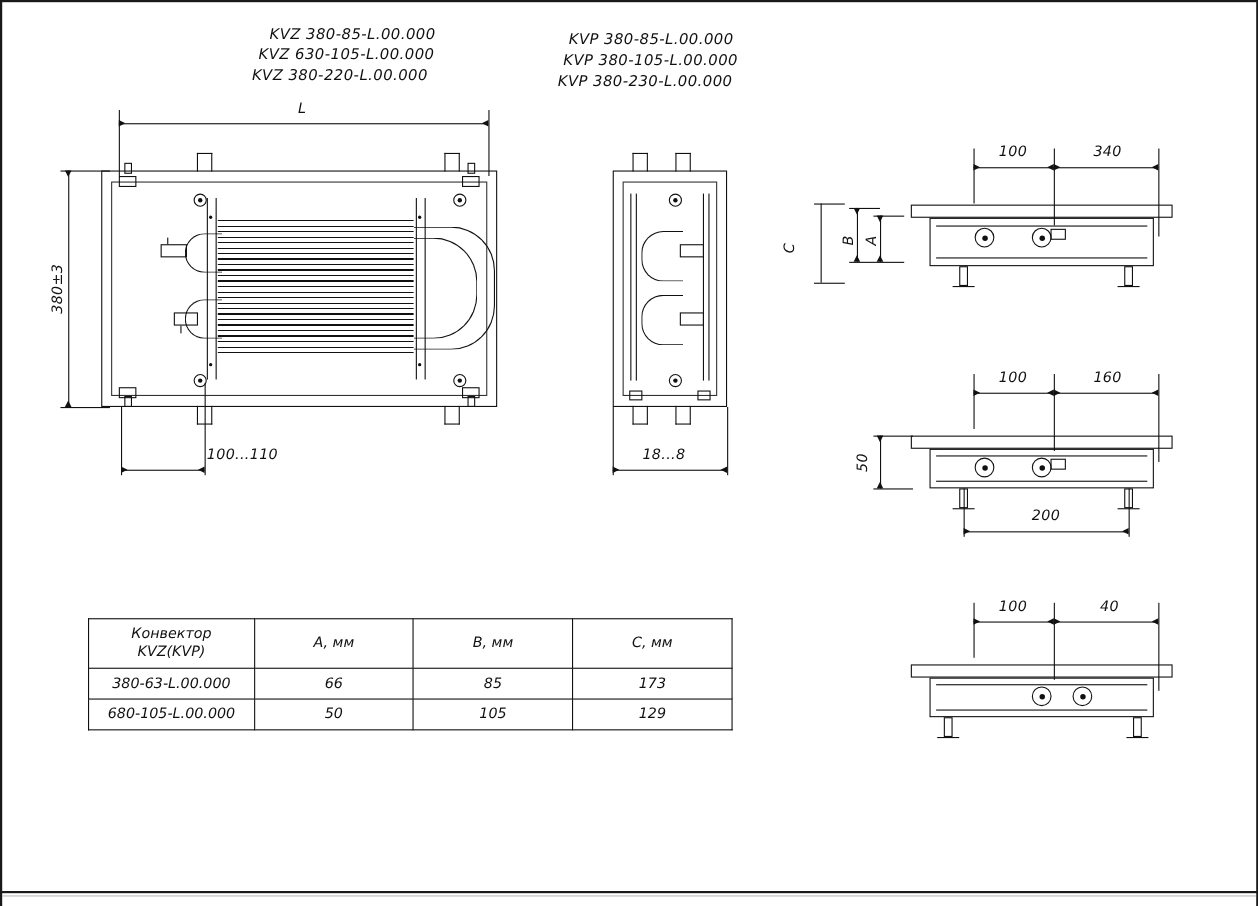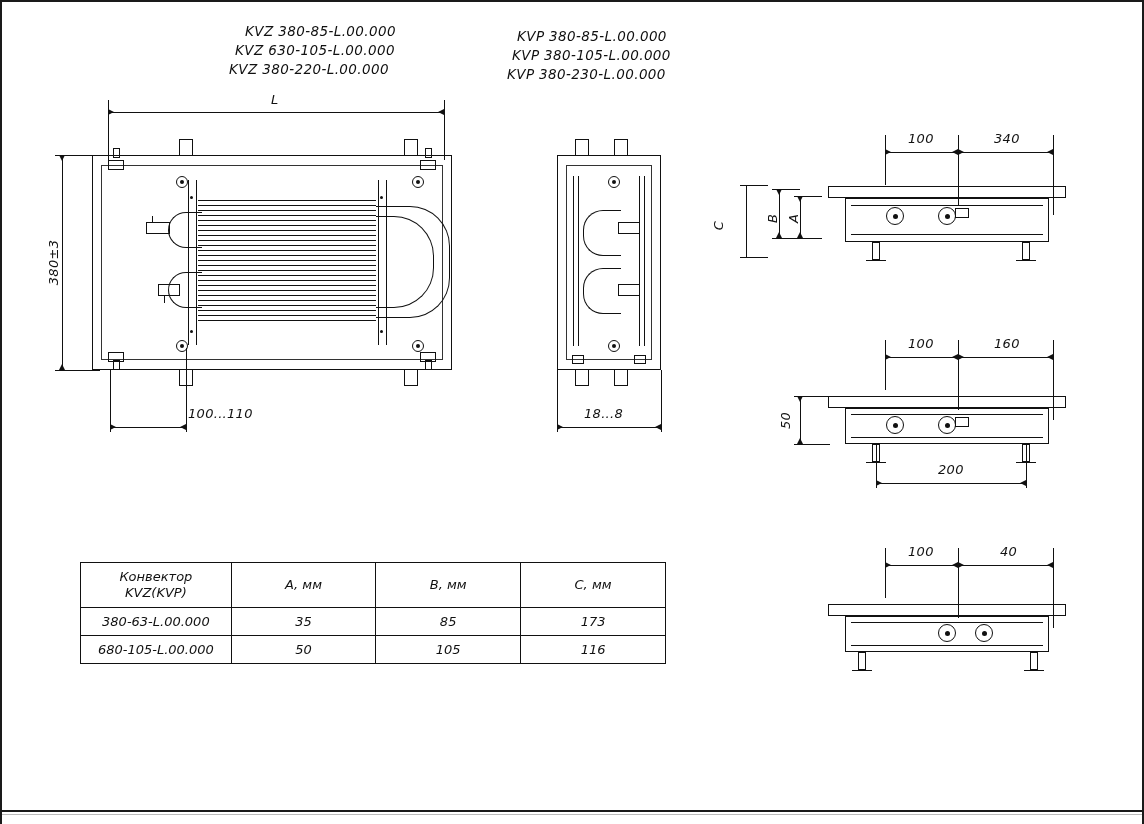--- a/index.html
+++ b/index.html
@@ -360,26 +360,26 @@
           <span>KVZ(KVP)</span>
         </th>
         <th style="width:146px;">A, мм</th>
         <th style="width:146px;">B, мм</th>
         <th style="width:146px;">C, мм</th>
       </tr>
     </thead>
     <tbody>
       <tr>
         <td>380-63-L.00.000</td>
-        <td>35</td>
+        <td>66</td>
         <td>85</td>
         <td>173</td>
       </tr>
       <tr>
         <td>680-105-L.00.000</td>
         <td>50</td>
         <td>105</td>
-        <td>116</td>
+        <td>129</td>
       </tr>
     </tbody>
   </table>
 
 </div>
 
 </body></html>

